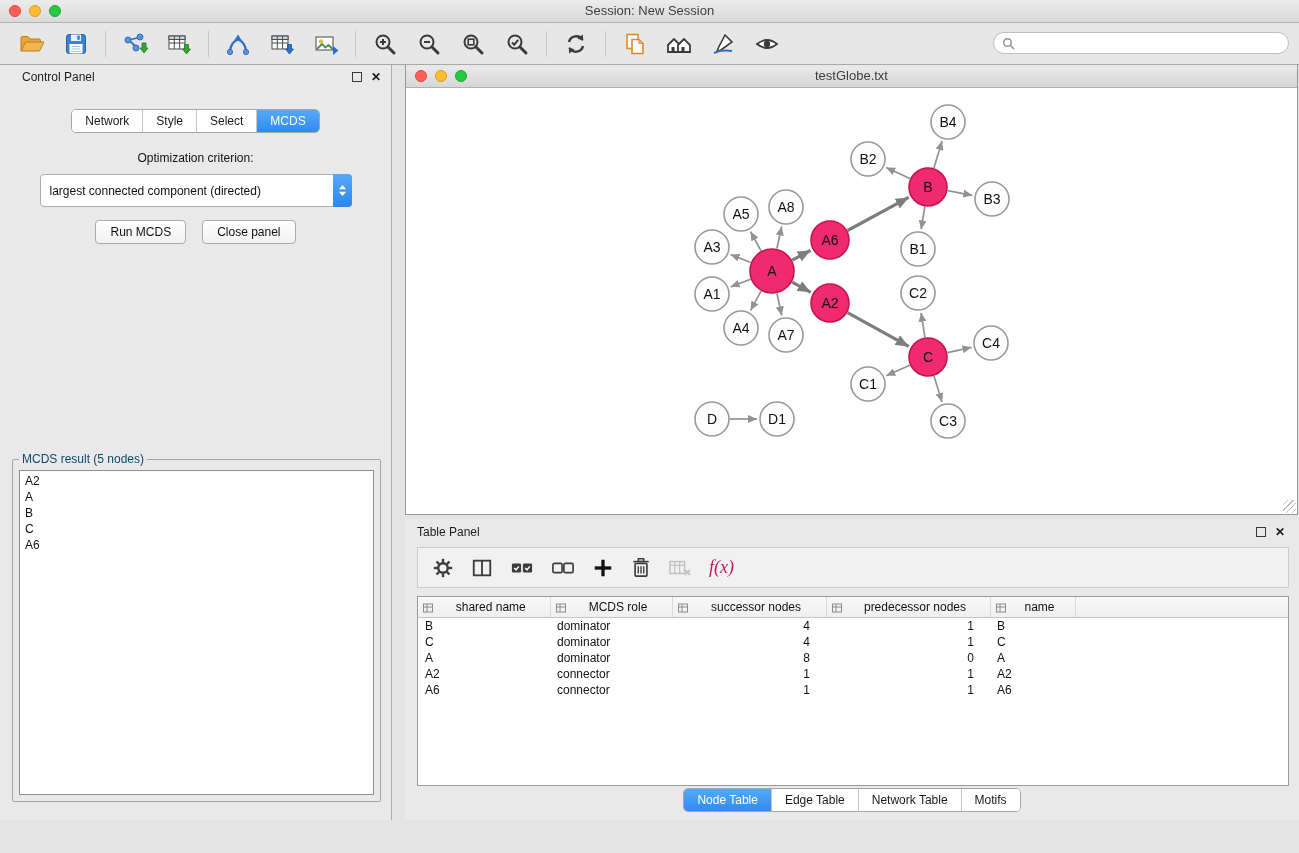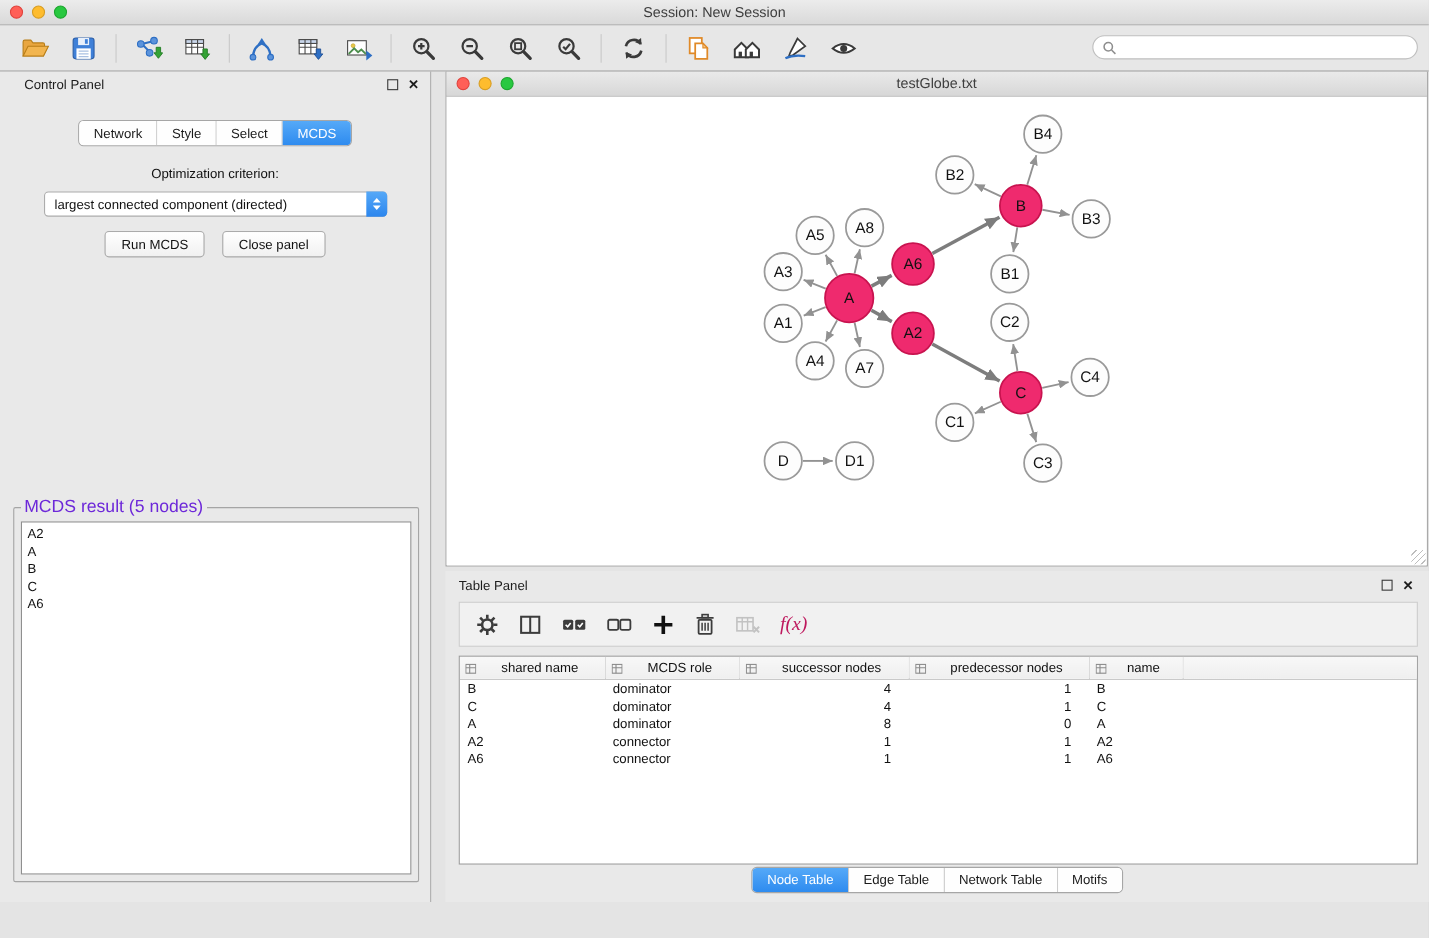--- a/index.html
+++ b/index.html
@@ -26,26 +26,26 @@
   .panel-header{position:relative;height:26px;line-height:26px;font-size:12px;color:#1d1d1d;padding-left:22px;}
   .ph-icons{position:absolute;right:10px;top:0;height:26px;display:flex;align-items:center;gap:9px;}
   .mini-float{width:8px;height:8px;border:1.5px solid #3A3A3A;display:inline-block;}
   .mini-close{font-size:12px;font-weight:bold;color:#1a1a1a;line-height:1;}
   .cp-tabs-wrap{text-align:center;margin-top:19px;}
   .seg{display:inline-flex;border:1px solid #A6A6A6;border-radius:5px;overflow:hidden;background:#FFF;}
   .seg button{font-family:"Liberation Sans",sans-serif;font-size:12px;padding:4px 13px;background:#FEFEFE;border:none;border-right:1px solid #C7C7C7;color:#1a1a1a;cursor:default;}
   .seg button:last-child{border-right:none;}
   .seg button.active{background:linear-gradient(#55A9F8,#2E8BEF);color:#FFF;}
   .opt-label{margin-top:18px;text-align:center;font-size:12px;color:#111;}
-  .dropdown{width:312px;height:23px;margin:9px auto 0;background:#FFF;border:1px solid #ACACAC;border-radius:4px;position:relative;display:flex;align-items:center;padding-left:9px;box-sizing:border-box;font-size:12px;color:#111;}
+  .dropdown{width:312px;height:33px;margin:9px auto 0;background:#FFF;border:1px solid #ACACAC;border-radius:4px;position:relative;display:flex;align-items:center;padding-left:9px;box-sizing:border-box;font-size:12px;color:#111;}
   .dd-stepper{position:absolute;right:-1px;top:-1px;bottom:-1px;width:19px;background:linear-gradient(#56A9F8,#2C86EE);border-radius:0 4px 4px 0;display:flex;align-items:center;justify-content:center;}
   .btn-row{display:flex;justify-content:center;gap:16px;margin-top:13px;}
   .mac-btn{font-family:"Liberation Sans",sans-serif;font-size:12px;padding:4px 14px;background:linear-gradient(#FFFFFF,#F1F1F1);border:1px solid #ABABAB;border-radius:4px;color:#111;cursor:default;}
   fieldset.result{position:absolute;left:12px;right:10px;top:388px;bottom:18px;border:1px solid #A5A5A5;border-radius:2px;margin:0;padding:2px;background:#E9E9E9;}
-  fieldset.result legend{font-size:16px;color:#6d28d9;margin-left:4px;padding:0 3px;}
+  fieldset.result legend{font-size:12px;color:#0c4a6e;margin-left:4px;padding:0 3px;}
   .result-list{position:absolute;left:6px;right:6px;top:4px;bottom:6px;background:#FFF;border:1px solid #8F8F8F;font-size:12px;line-height:16px;padding:2px 5px;overflow:auto;color:#111;}
 
   
   .network-window{position:absolute;left:405px;top:64px;width:893px;height:451px;background:#FFF;border:1px solid #979797;box-sizing:border-box;z-index:5;}
   .net-titlebar{position:relative;height:22px;background:linear-gradient(#EAEAEA,#D7D7D7);border-bottom:1px solid #AFAFAF;}
   .net-title{text-align:center;line-height:22px;font-size:13px;color:#3E3E3E;}
   .net-canvas{position:absolute;top:23px;left:0;right:0;bottom:0;background:#FFF;overflow:hidden;}
   .net-canvas svg{display:block;}
   .resize-grip{position:absolute;right:1px;bottom:1px;width:13px;height:13px;background:repeating-linear-gradient(135deg,transparent 0 3px,#BDBDBD 3px 4px);}
 

